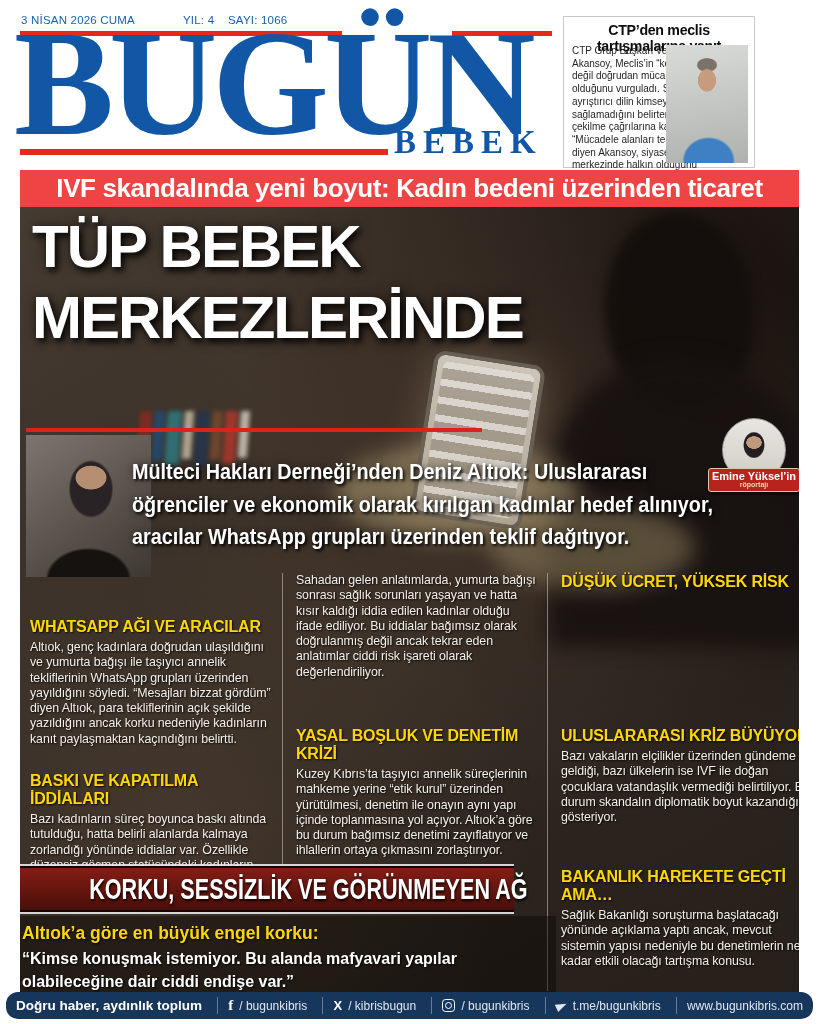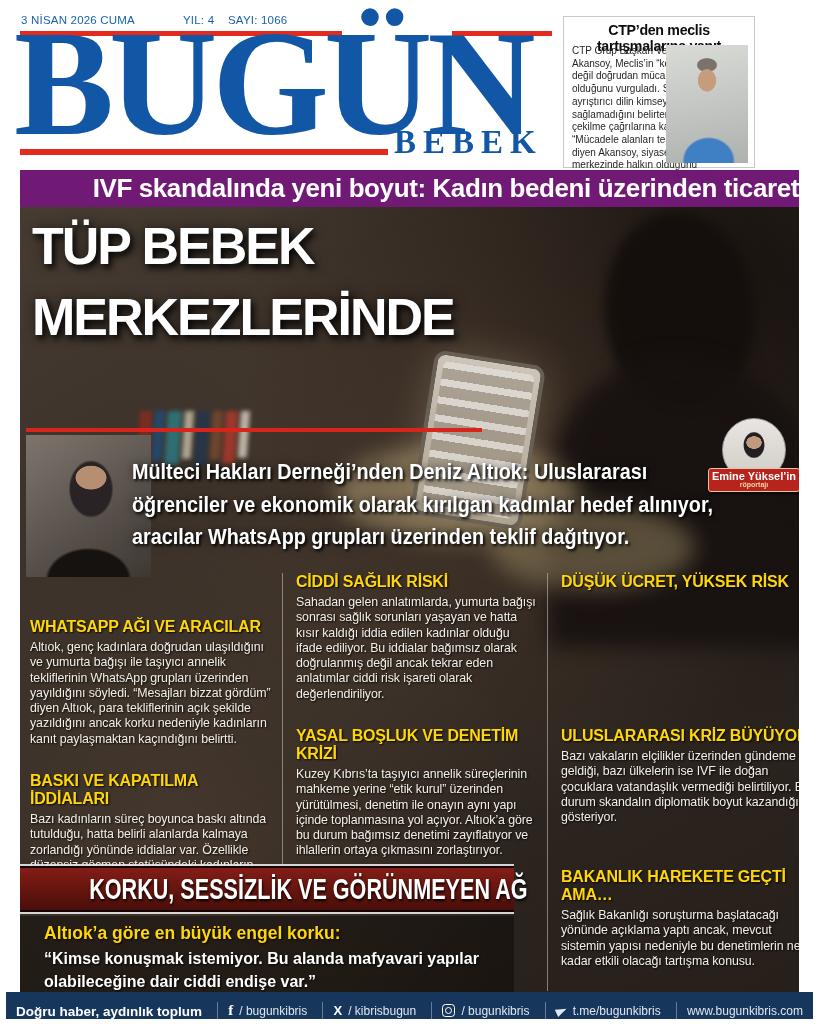--- a/index.html
+++ b/index.html
@@ -23,22 +23,22 @@
   .ctp-title{margin:5px 4px 2px 4px;font-size:14.2px;font-weight:bold;color:#0d0d0d;text-align:center;letter-spacing:-.3px;}
   .ctp-body{position:absolute;left:8px;top:28px;width:150px;font-size:10px;line-height:12.7px;color:#1f1f1f;}
   .ctp-photo{position:absolute;right:6px;top:28px;width:82px;height:118px;
     background:
       radial-gradient(ellipse 13px 16px at 50% 30%, #c79c7d 68%, rgba(199,156,125,0) 72%),
       radial-gradient(ellipse 16px 11px at 50% 17%, #7b736a 58%, rgba(123,115,106,0) 66%),
       radial-gradient(ellipse 40px 36px at 52% 98%, #3f80c4 60%, rgba(63,128,196,0) 66%),
       linear-gradient(170deg,#d9dbd7,#aeb2ae);}
 
   
-  .kicker{position:absolute;left:20px;top:170px;width:779px;height:37px;background:#701a75;
-          color:#fff;font-weight:bold;font-size:26px;line-height:37px;text-align:right;letter-spacing:-.4px;white-space:nowrap;}
+  .kicker{position:absolute;left:20px;top:170px;width:779px;height:37px;background:#ef4444;
+          color:#fff;font-weight:bold;font-size:26px;line-height:37px;text-align:center;letter-spacing:-.4px;white-space:nowrap;}
 
   
   .hero{position:absolute;left:20px;top:207px;width:779px;height:785px;overflow:hidden;
     background:
       radial-gradient(circle at 20% 80%, rgba(140,110,85,.22), transparent 40%),
       radial-gradient(circle at 58% 32%, rgba(85,66,52,.55), transparent 52%),
       radial-gradient(circle at 88% 12%, rgba(20,14,11,.95), transparent 48%),
       linear-gradient(150deg,#473c32,#332b24 45%,#261f1a);}
   .sil-head{position:absolute;right:45px;top:5px;width:150px;height:200px;background:#140f0c;
             border-radius:48% 52% 46% 54%;filter:blur(6px);opacity:.95;}
@@ -49,21 +49,21 @@
          box-shadow:0 0 38px rgba(210,190,150,.28);opacity:.9;overflow:hidden;}
   .phone-screen{position:absolute;inset:6px;border-radius:6px;
          background:repeating-linear-gradient(180deg, rgba(255,255,255,.55) 0 7px, rgba(120,110,95,.35) 7px 18px);}
   .money{position:absolute;border-radius:50%;filter:blur(11px);}
   .money-a{left:315px;top:238px;width:245px;height:95px;background:#a6946d;opacity:.6;}
   .money-b{left:470px;top:298px;width:205px;height:85px;background:#8f7f5c;opacity:.55;}
   .books{position:absolute;left:118px;top:204px;height:58px;display:flex;gap:3px;filter:blur(2px);opacity:.8;transform:skewX(-4deg);}
   .books i{display:block;border-radius:1px;}
 
   .hl{position:absolute;left:12px;top:4px;z-index:3;}
-  .hl div{font-size:52px;line-height:71px;font-weight:bold;color:#fff;letter-spacing:-2px;white-space:nowrap;
+  .hl div{font-size:60px;line-height:71px;font-weight:bold;color:#fff;letter-spacing:-2px;white-space:nowrap;
           text-shadow:3px 4px 6px rgba(0,0,0,.85), 0 0 14px rgba(0,0,0,.5);}
   .hl-rule{position:absolute;left:6px;top:221px;width:456px;height:4px;background:#d8241a;z-index:3;}
 
   .portrait{position:absolute;left:6px;top:228px;width:125px;height:142px;z-index:3;
     background:
       radial-gradient(ellipse 22px 17px at 52% 30%, #b68e71 68%, rgba(182,142,113,0) 72%),
       radial-gradient(ellipse 34px 44px at 52% 38%, #2a2326 60%, rgba(42,35,38,0) 66%),
       radial-gradient(ellipse 62px 46px at 50% 102%, #16120f 64%, rgba(22,18,15,0) 70%),
       linear-gradient(145deg,#7d756d,#57504a 60%,#3e3833);}
 
@@ -96,30 +96,30 @@
   .r1{top:366px;} .r2{top:520px;} .r3{top:661px;}
 
   .korku{position:absolute;left:0;top:659px;width:494px;height:46px;z-index:5;box-sizing:border-box;
          background:linear-gradient(180deg,#831d16,#58120c 75%,#4a0f0a);
          border-top:2px solid #140302;border-bottom:2px solid #140302;
          box-shadow:0 -2px 0 rgba(232,232,232,.9), 0 2px 0 rgba(232,232,232,.9);}
   .korku span{display:block;text-align:center;font-size:30px;line-height:42px;font-weight:bold;color:#fff;
          white-space:nowrap;transform:scaleX(.72);transform-origin:50% 50%;
          text-shadow:1px 2px 3px rgba(0,0,0,.9);}
 
-  .quote{position:absolute;left:0;top:709px;width:494px;height:76px;z-index:4;box-sizing:border-box;
-         padding:7px 24px;background:rgba(8,6,5,.45);}
+  .quote{position:absolute;left:0;top:709px;width:536px;height:76px;z-index:4;box-sizing:border-box;
+         padding:7px 2px;background:rgba(8,6,5,.45);}
   .quote-lead{font-size:17.5px;font-weight:bold;color:#ffd608;margin-bottom:3px;
          text-shadow:1px 1px 2px rgba(0,0,0,.9);}
   .quote-text{font-size:16px;line-height:23px;font-weight:bold;color:#fff;
          text-shadow:1px 1px 2px rgba(0,0,0,.9);}
 
   
   .footer{position:absolute;left:6px;top:992px;width:807px;height:27px;background:#16365c;box-sizing:border-box;
-          display:flex;align-items:flex-end;justify-content:space-between;padding:0 10px;color:#dfe7f0;font-size:12px;}
+          display:flex;align-items:center;justify-content:space-between;padding:0 10px;color:#dfe7f0;font-size:12px;border-radius:12px;}
   .slogan{font-weight:bold;font-size:13.5px;color:#fff;white-space:nowrap;}
   .fgroup{display:flex;align-items:center;gap:6px;padding-left:10px;border-left:1px solid rgba(255,255,255,.35);
           white-space:nowrap;height:17px;}
   .icon-fb{font-family:"Liberation Serif",serif;font-weight:bold;font-size:15px;line-height:15px;color:#fff;}
   .icon-x{font-weight:bold;font-size:13px;line-height:13px;color:#fff;}
   .icon-ig{width:11px;height:11px;border:1.6px solid #fff;border-radius:3.5px;position:relative;display:inline-block;}
   .icon-ig::after{content:"";position:absolute;inset:2px;border:1.3px solid #fff;border-radius:50%;}
   .icon-tg{width:0;height:0;border-left:11px solid #dfe7f0;border-top:4.5px solid transparent;
            border-bottom:4.5px solid transparent;display:inline-block;transform:rotate(-25deg);}
 </style>
@@ -193,21 +193,20 @@
 
     <div class="sec c1 r1">
       <h3>WHATSAPP AĞI VE ARACILAR</h3>
       <p>Altıok, genç kadınlara doğrudan ulaşıldığını ve yumurta bağışı ile taşıyıcı annelik tekliflerinin WhatsApp grupları üzerinden yayıldığını söyledi. “Mesajları bizzat gördüm” diyen Altıok, para tekliflerinin açık şekilde yazıldığını ancak korku nedeniyle kadınların kanıt paylaşmaktan kaçındığını belirtti.</p>
     </div>
     <div class="sec c1 r2">
       <h3>BASKI VE KAPATILMA İDDİALARI</h3>
       <p>Bazı kadınların süreç boyunca baskı altında tutulduğu, hatta belirli alanlarda kalmaya zorlandığı yönünde iddialar var. Özellikle düzensiz göçmen statüsündeki kadınların yasal durumları üzerinden kontrol altına alınabileceği belirtiliyor.</p>
     </div>
     <div class="sec c2 r1">
-      <h3>CİDDİ SAĞLIK RİSKİ</h3>
       <p>Sahadan gelen anlatımlarda, yumurta bağışı sonrası sağlık sorunları yaşayan ve hatta kısır kaldığı iddia edilen kadınlar olduğu ifade ediliyor. Bu iddialar bağımsız olarak doğrulanmış değil ancak tekrar eden anlatımlar ciddi risk işareti olarak değerlendiriliyor.</p>
     </div>
     <div class="sec c2 r2">
       <h3>YASAL BOŞLUK VE DENETİM KRİZİ</h3>
       <p>Kuzey Kıbrıs’ta taşıyıcı annelik süreçlerinin mahkeme yerine “etik kurul” üzerinden yürütülmesi, denetim ile onayın aynı yapı içinde toplanmasına yol açıyor. Altıok’a göre bu durum bağımsız denetimi zayıflatıyor ve ihlallerin ortaya çıkmasını zorlaştırıyor.</p>
     </div>
     <div class="sec c3 r1">
       <h3>DÜŞÜK ÜCRET, YÜKSEK RİSK</h3>
     </div>
     <div class="sec c3 r2">

